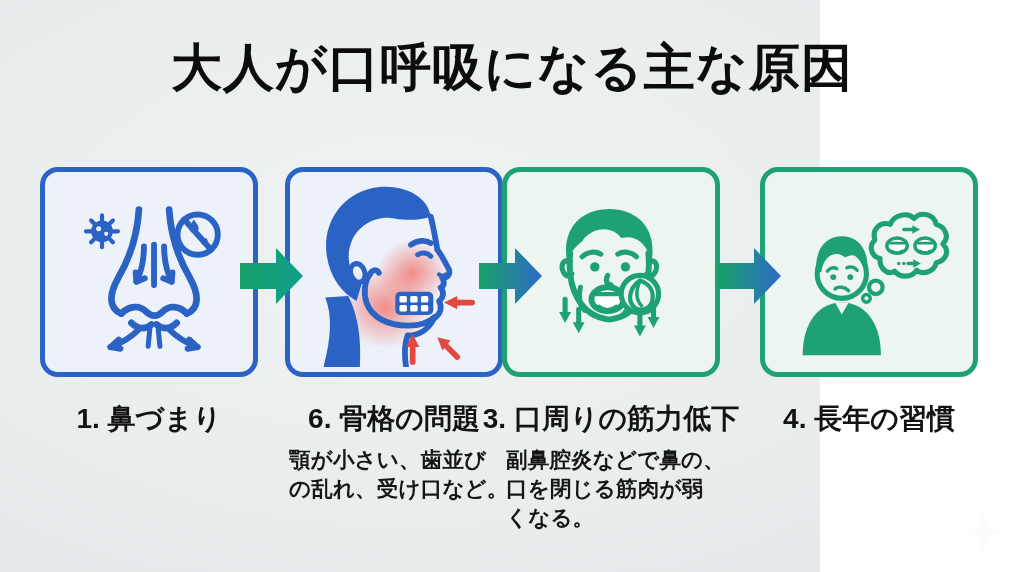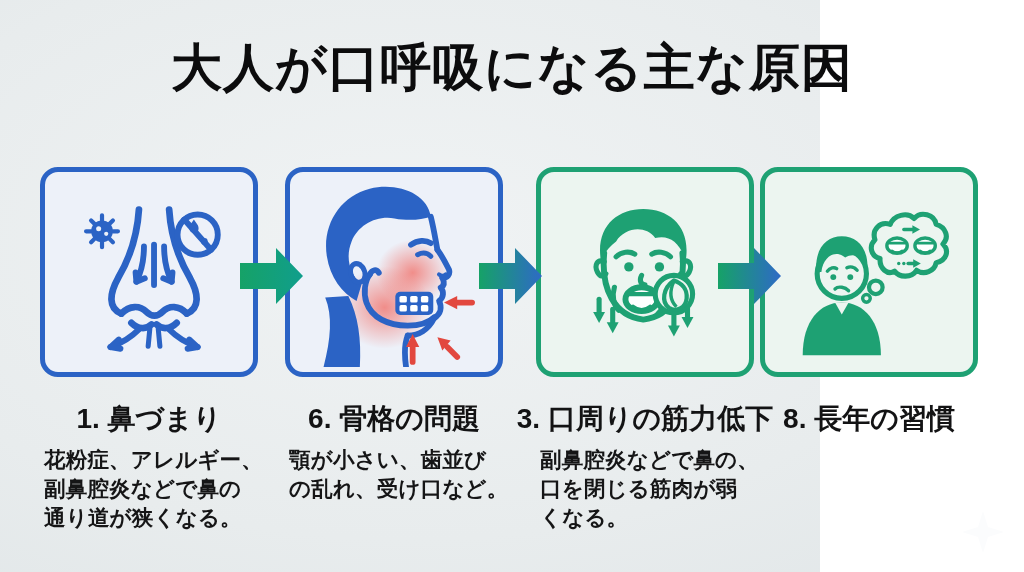--- a/index.html
+++ b/index.html
@@ -10,21 +10,21 @@
   .canvas{
     position:relative;width:820px;height:572px;
     background:radial-gradient(ellipse 120% 95% at 50% 42%, #f0f3f4 0%, #e8eced 55%, #dee4e6 100%);
   }
   .page-title{
     position:absolute;top:36px;left:0;width:1024px;
     text-align:center;font-size:51px;line-height:64px;font-weight:900;
     color:#0c0c0d;letter-spacing:1px;margin:0;
   }
   .col{position:absolute;top:167px;width:218px;}
-  .col1{left:40px}.col2{left:285px}.col3{left:536px}.col4{left:760px}
+  .col1{left:40px}.col2{left:285px}.col3{left:502px}.col4{left:760px}
   .card{
     box-sizing:border-box;width:218px;height:210px;border-radius:18px;
     border:5px solid;display:flex;align-items:center;justify-content:center;
   }
   .card-blue{border-color:#2b63c5;background:#edf1f9;}
   .card-green{border-color:#1ea173;background:#ecf5f0;}
   .card svg{display:block;}
   .card-title{
     position:relative;margin:27px 0 0 -21px;width:260px;
     text-align:center;font-size:28px;line-height:30px;font-weight:800;
@@ -78,23 +78,20 @@
         </g>
         <g>
           <circle cx="158" cy="58" r="24" fill="none" stroke="#2b63c5" stroke-width="7"></circle>
           <line x1="142" y1="40" x2="174" y2="76" stroke="#2b63c5" stroke-width="7" stroke-linecap="round"></line>
           <path d="M150 45 c-4 6 -1 11 4 11 c5 0 7 -6 3 -11 l-3.5 -5 Z" fill="#2b63c5"></path>
           <circle cx="166" cy="66" r="4" fill="#2b63c5"></circle>
         </g>
       </svg>
     </div>
     <div class="card-title">1. 鼻づまり</div>
-    <div class="card-desc">花粉症、アレルギー、
-副鼻腔炎などで鼻の
-通り道が狭くなる。</div>
   </div>
 
   <div class="col col2">
     <div class="card card-blue">
       <svg width="165" height="190" viewBox="0 0 200 230">
         <defs>
           <radialGradient id="glow2">
             <stop offset="0" stop-color="#f2574d" stop-opacity="0.65"></stop>
             <stop offset="1" stop-color="#f2574d" stop-opacity="0"></stop>
           </radialGradient>
@@ -204,21 +201,21 @@
           <polygon points="151,45 160,50 151,55" fill="#1ea173"></polygon>
           <circle cx="135" cy="90" r="2" fill="#1ea173"></circle>
           <circle cx="141" cy="90" r="2" fill="#1ea173"></circle>
           <line x1="146" y1="90" x2="152" y2="90" stroke="#1ea173" stroke-width="4" stroke-linecap="round"></line>
           <polygon points="152,85 161,90 152,95" fill="#1ea173"></polygon>
           <circle cx="108" cy="118" r="8" fill="#ecf5f0" stroke="#1ea173" stroke-width="5"></circle>
           <circle cx="97" cy="131" r="4.5" fill="#ecf5f0" stroke="#1ea173" stroke-width="4"></circle>
         </g>
       </svg>
     </div>
-    <div class="card-title">8. 長年の習慣</div>
+    <div class="card-title">4. 長年の習慣</div>
   </div>
 
   <svg class="flow-arrow fa1" viewBox="0 0 64 60">
     <defs>
         <linearGradient id="ag1" x1="0" y1="0" x2="1" y2="0">
       <stop offset="0" stop-color="#16a267"></stop>
           <stop offset="1" stop-color="#109e8c"></stop>
     </linearGradient>
       </defs>
     <polygon points="0,17 36,17 36,2 63,30 36,58 36,43 0,43" fill="url(#ag1)"></polygon>

